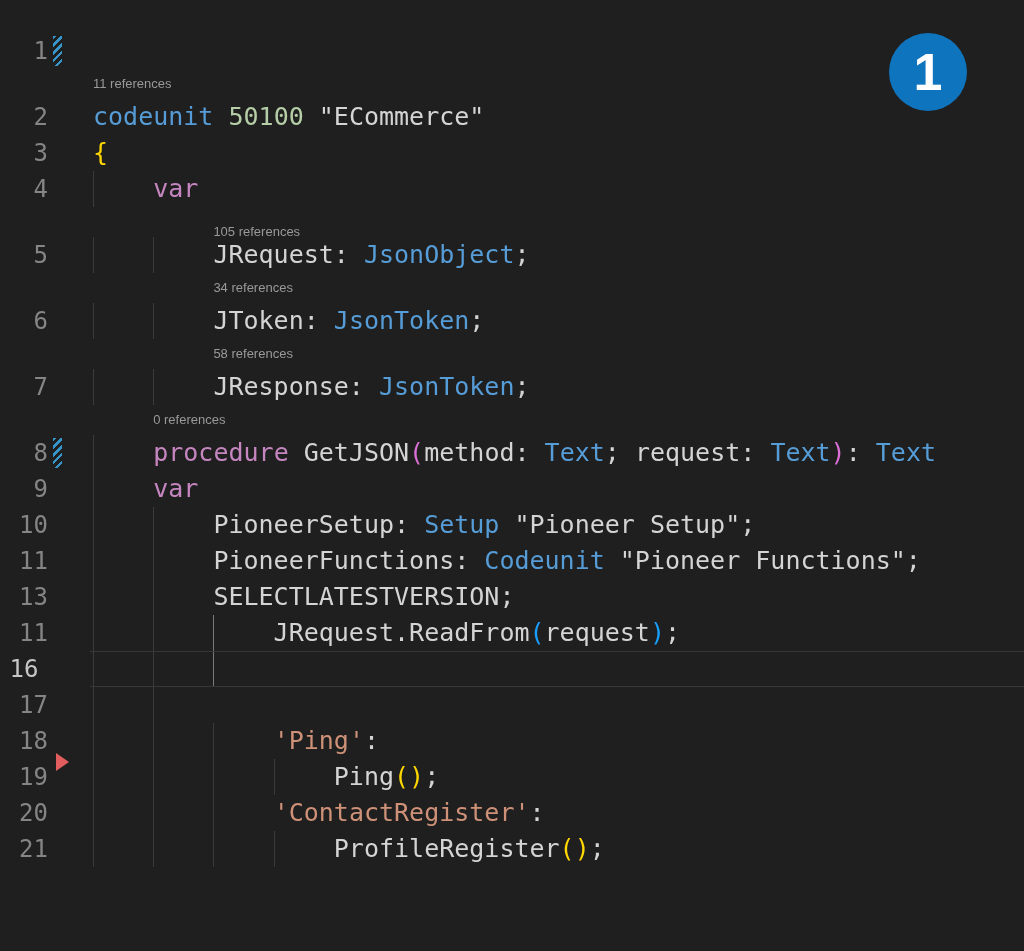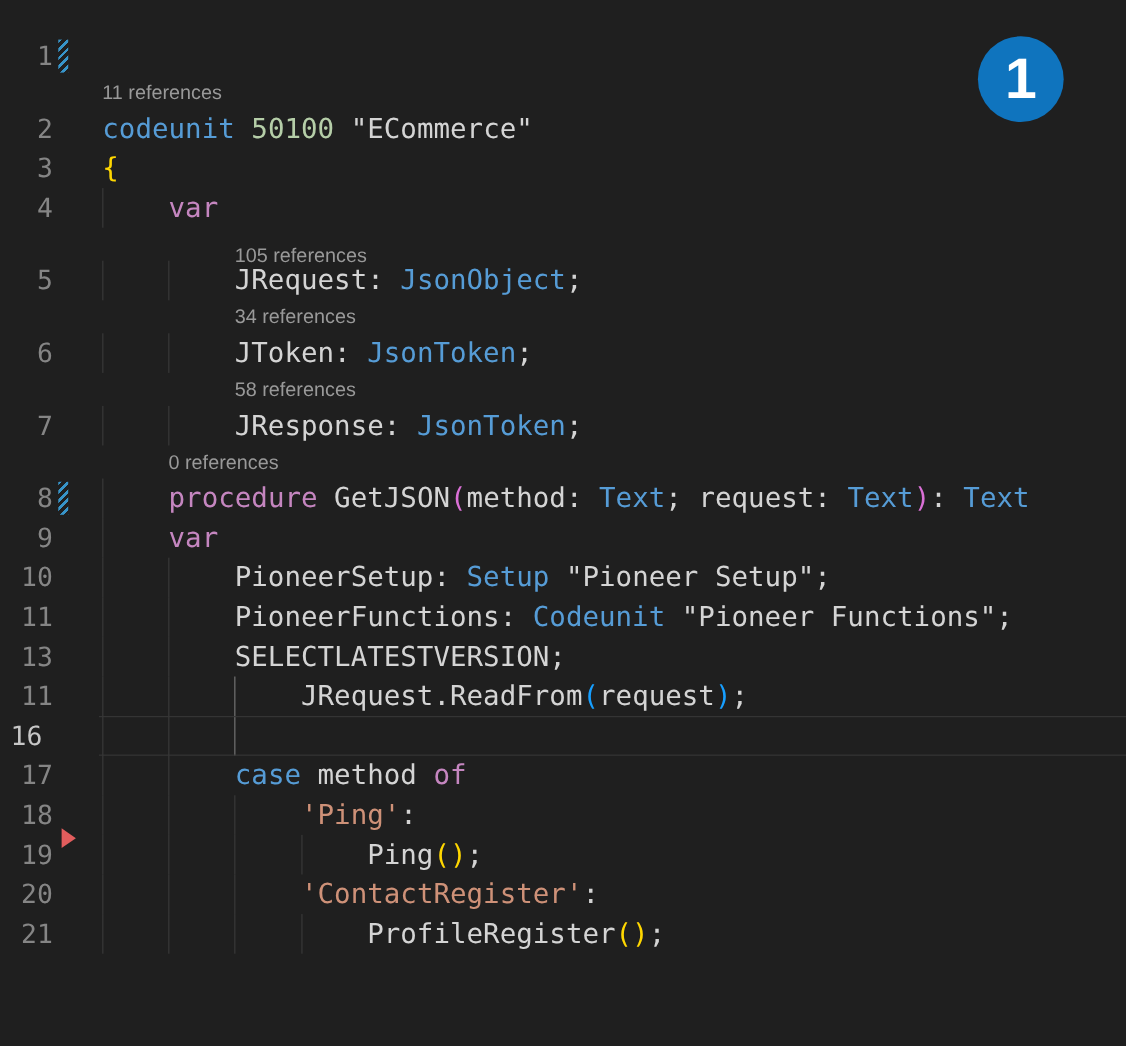--- a/index.html
+++ b/index.html
@@ -49,21 +49,21 @@
   }
   .code-text{
     position:absolute;left:93px;top:0;
     white-space:pre;
     font-size:25px;line-height:36px;
     color:var(--text,#D4D4D4);
   }
   .lens-text{
     display:inline-block;
     font-family:"Liberation Sans", sans-serif;
-    font-size:18px;line-height:30px;
+    font-size:13px;line-height:30px;
     color:var(--codelens,#999999);
     white-space:pre;
   }
   .tok-fg{color:var(--text,#D4D4D4);}
   .tok-kw{color:var(--keyword_blue,#569CD6);}
   .tok-ctl{color:var(--keyword_magenta,#C586C0);text-align:right;}
   .tok-num{color:var(--number_green,#B5CEA8);}
   .tok-str{color:var(--string_orange,#CE9178);}
   .tok-op{color:var(--operator_blue,#82AAD4);}
   .tok-b1{color:var(--bracket_gold,#FFD700);}
@@ -175,21 +175,20 @@
         <div class="indent-guide" style="left: 153.2px;"></div>
         <div class="indent-guide active" style="left: 213.4px;"></div>
         <div class="current-borders"></div>
         <div class="gutter-num">16</div>
         <span class="code-text"></span>
       </div>
       <div class="row code-row">
         <div class="indent-guide" style="left: 93px;"></div>
         <div class="indent-guide" style="left: 153.2px;"></div>
         <div class="gutter-num">17</div>
-        <span class="code-text"><span class="tok-fg">        </span><span class="tok-kw">case</span><span class="tok-fg"> method </span><span class="tok-ctl">of</span></span>
       </div>
       <div class="row code-row">
         <div class="indent-guide" style="left: 93px;"></div>
         <div class="indent-guide" style="left: 153.2px;"></div>
         <div class="indent-guide" style="left: 213.4px;"></div>
         <div class="gutter-num">18</div>
         <span class="code-text"><span class="tok-fg">            </span><span class="tok-str">'Ping'</span><span class="tok-fg">:</span></span>
       </div>
       <div class="row code-row">
         <div class="indent-guide" style="left: 93px;"></div>

